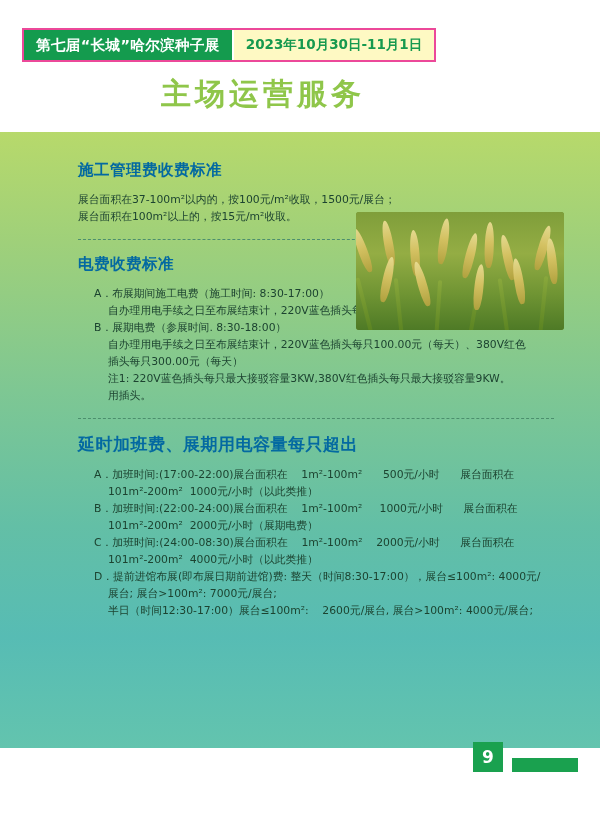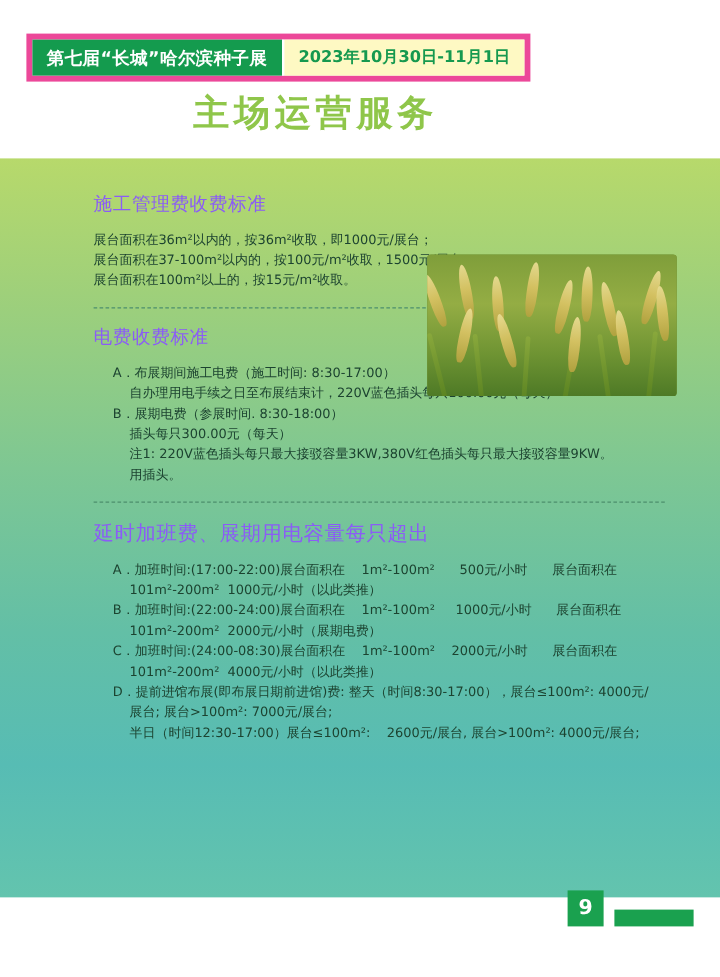--- a/index.html
+++ b/index.html
@@ -31,21 +31,21 @@
     height: 132px;
     background: #ffffff;
   }
   .header-bar {
     position: absolute;
     left: 22px;
     top: 28px;
     height: 30px;
     display: flex;
     align-items: stretch;
-    border: 5px solid #ec4899;
+    border: 2px solid #ec4899;
     justify-content: space-between;
   }
   .header-bar .brand {
     background: #149b4e;
     color: #ffffff;
     font-size: 14.5px;
     font-weight: bold;
     letter-spacing: 0.4px;
     padding: 0 12px;
     display: flex;
@@ -95,22 +95,22 @@
     width: 600px;
     height: 616px;
     padding: 28px 46px 0 78px;
     box-sizing: border-box;
     color: #1a3b2a;
   }
 
   h2.sec-title {
     margin: 0 0 10px 0;
     font-size: 15.5px;
-    font-weight: normal;
-    color: #8b5cf6;
+    font-weight: bold;
+    color: #0369a1;
     letter-spacing: 0.5px;
   }
   h2.sec-title.big {
     font-size: 17px;
   }
   .sec {
     margin-bottom: 14px;
   }
   .line {
     font-size: 10.8px;
@@ -209,32 +209,32 @@
     </div>
     <div class="page-title">主场运营服务</div>
   </div>
 
   <div class="body-panel"></div>
 
   <div class="content">
 
     <div class="sec">
       <h2 class="sec-title">施工管理费收费标准</h2>
-      <div class="line">展台面积在36m²以内的，按36m²收取，即1000元/展台；</div>
       <div class="line">展台面积在37-100m²以内的，按100元/m²收取，1500元/展台；</div>
       <div class="line">展台面积在100m²以上的，按15元/m²收取。</div>
     </div>
 
     <div class="dashed"></div>
 
     <div class="sec">
       <h2 class="sec-title">电费收费标准</h2>
       <div class="line indent">A．布展期间施工电费（施工时间: 8:30-17:00）</div>
       <div class="line indent2">自办理用电手续之日至布展结束计，220V蓝色插头每只100.00元（每天）</div>
       <div class="line indent">B．展期电费（参展时间. 8:30-18:00）</div>
+      <div class="line indent2">自办理用电手续之日至布展结束计，220V蓝色插头每只100.00元（每天）、380V红色</div>
       <div class="line indent2">插头每只300.00元（每天）</div>
       <div class="line indent2">注1: 220V蓝色插头每只最大接驳容量3KW,380V红色插头每只最大接驳容量9KW。</div>
       <div class="line indent2">用插头。</div>
     </div>
 
     <div class="dashed"></div>
 
     <div class="sec">
       <h2 class="sec-title big">延时加班费、展期用电容量每只超出</h2>
       <div class="line indent">A．加班时间:(17:00-22:00)展台面积在    1m²-100m²      500元/小时      展台面积在</div>

